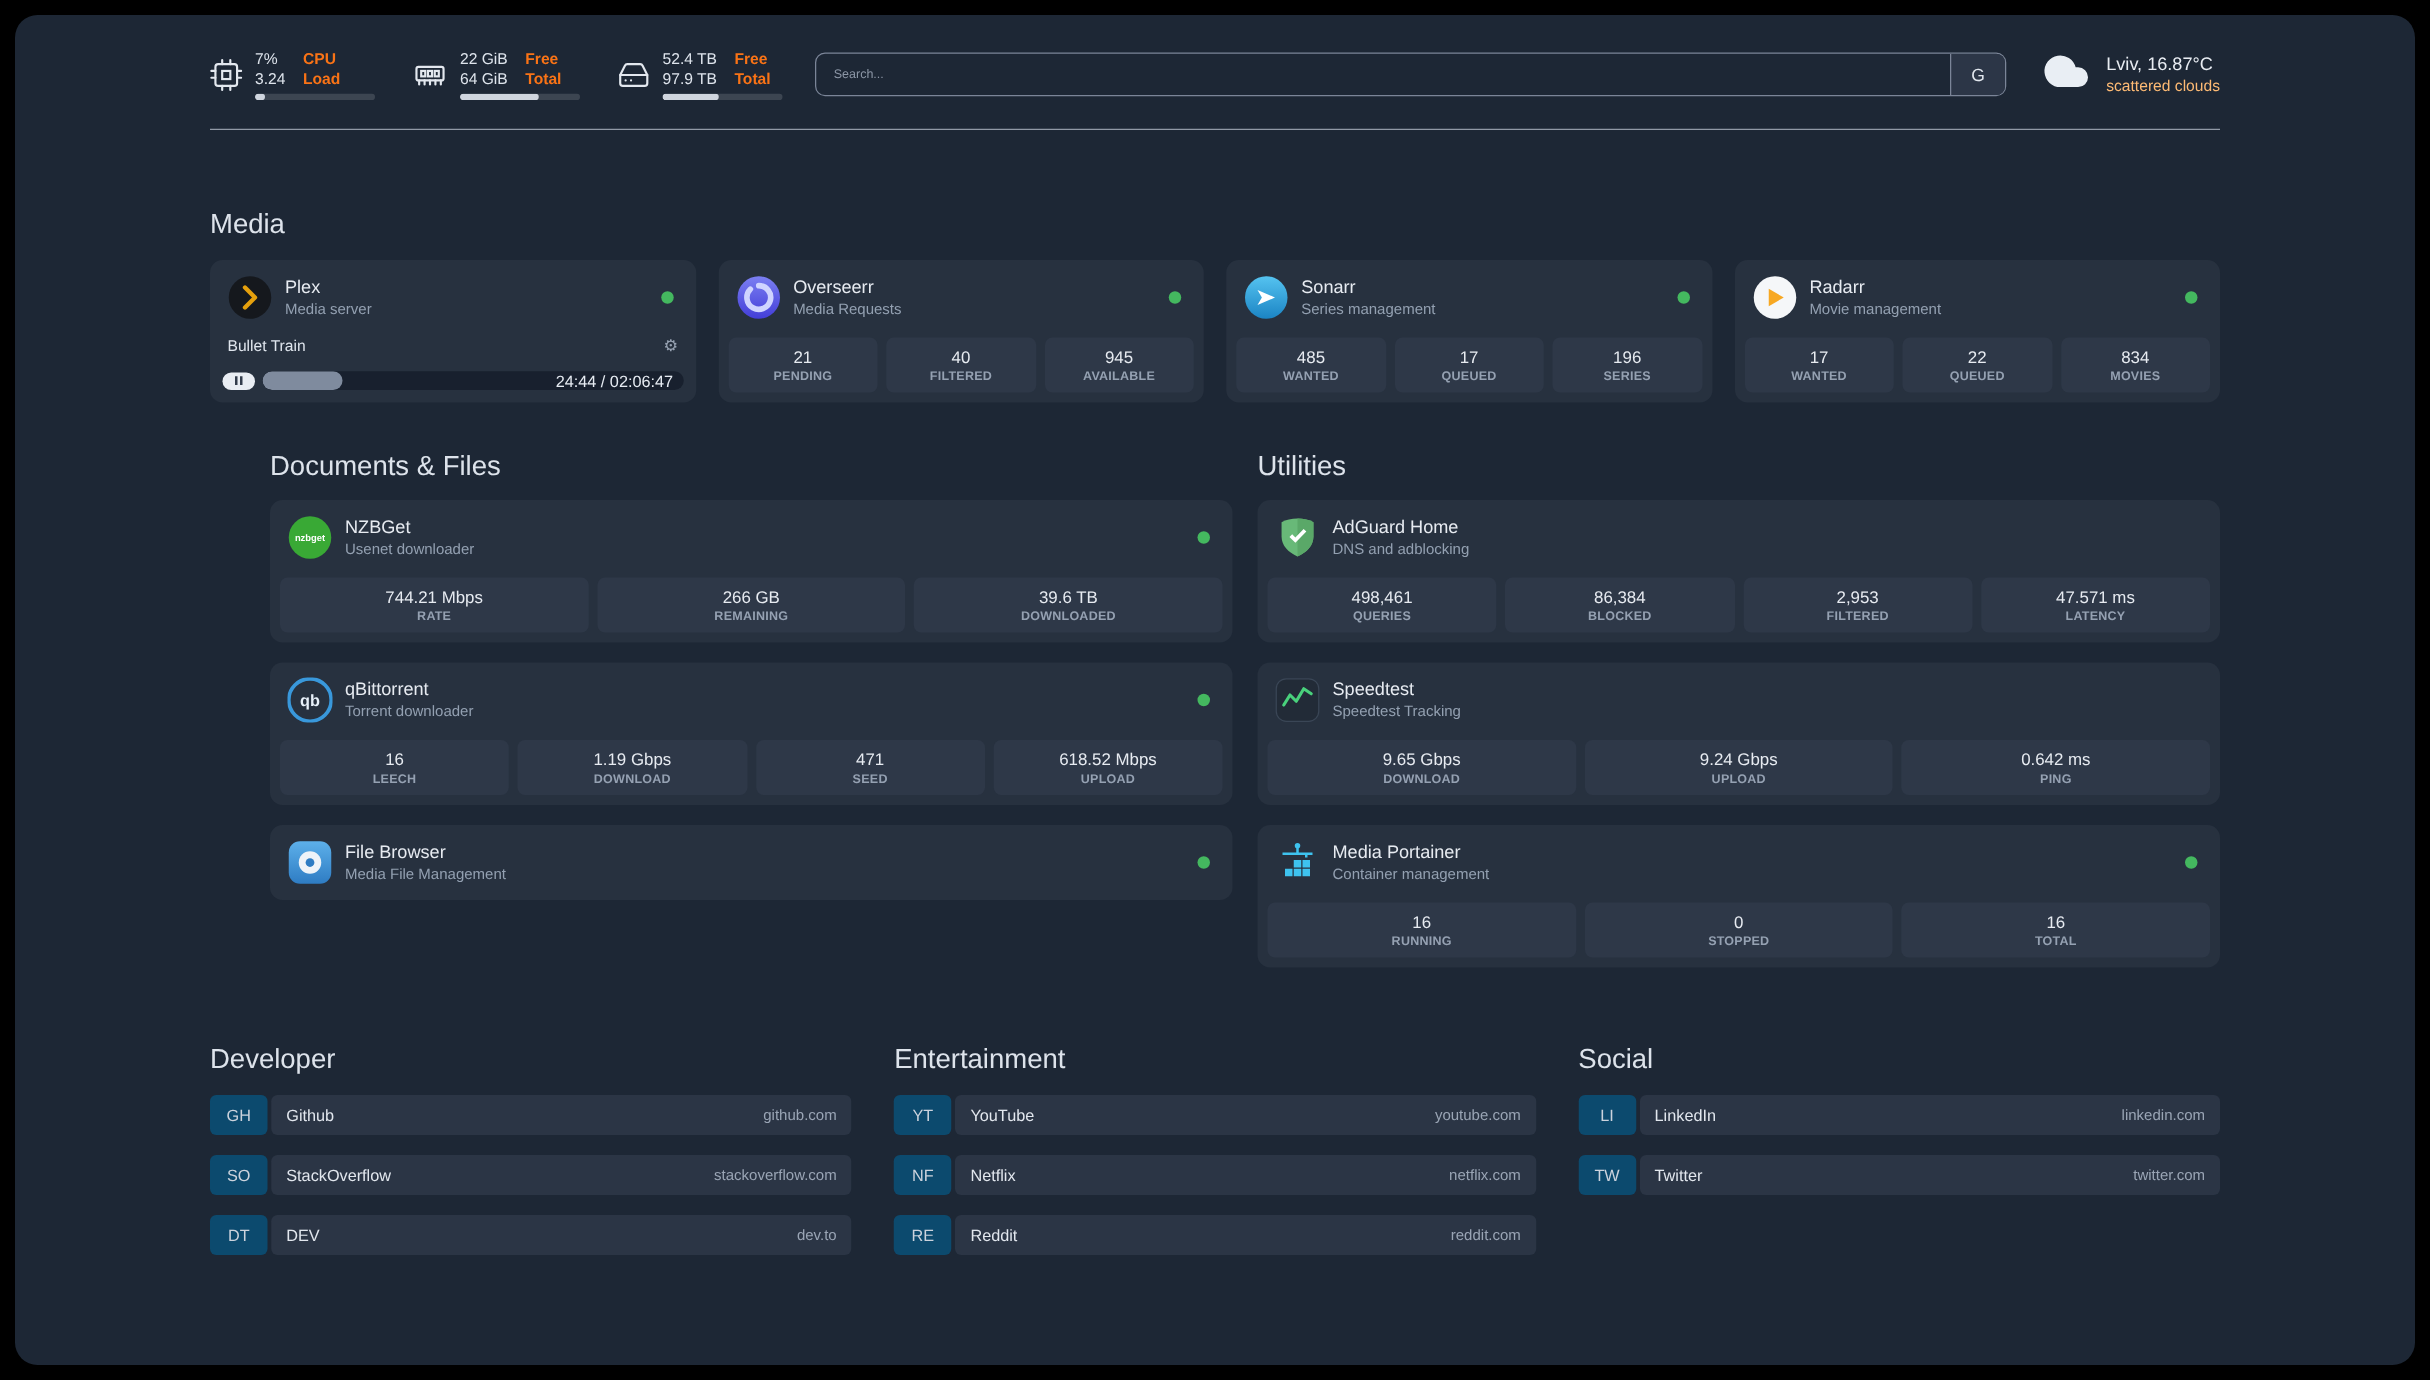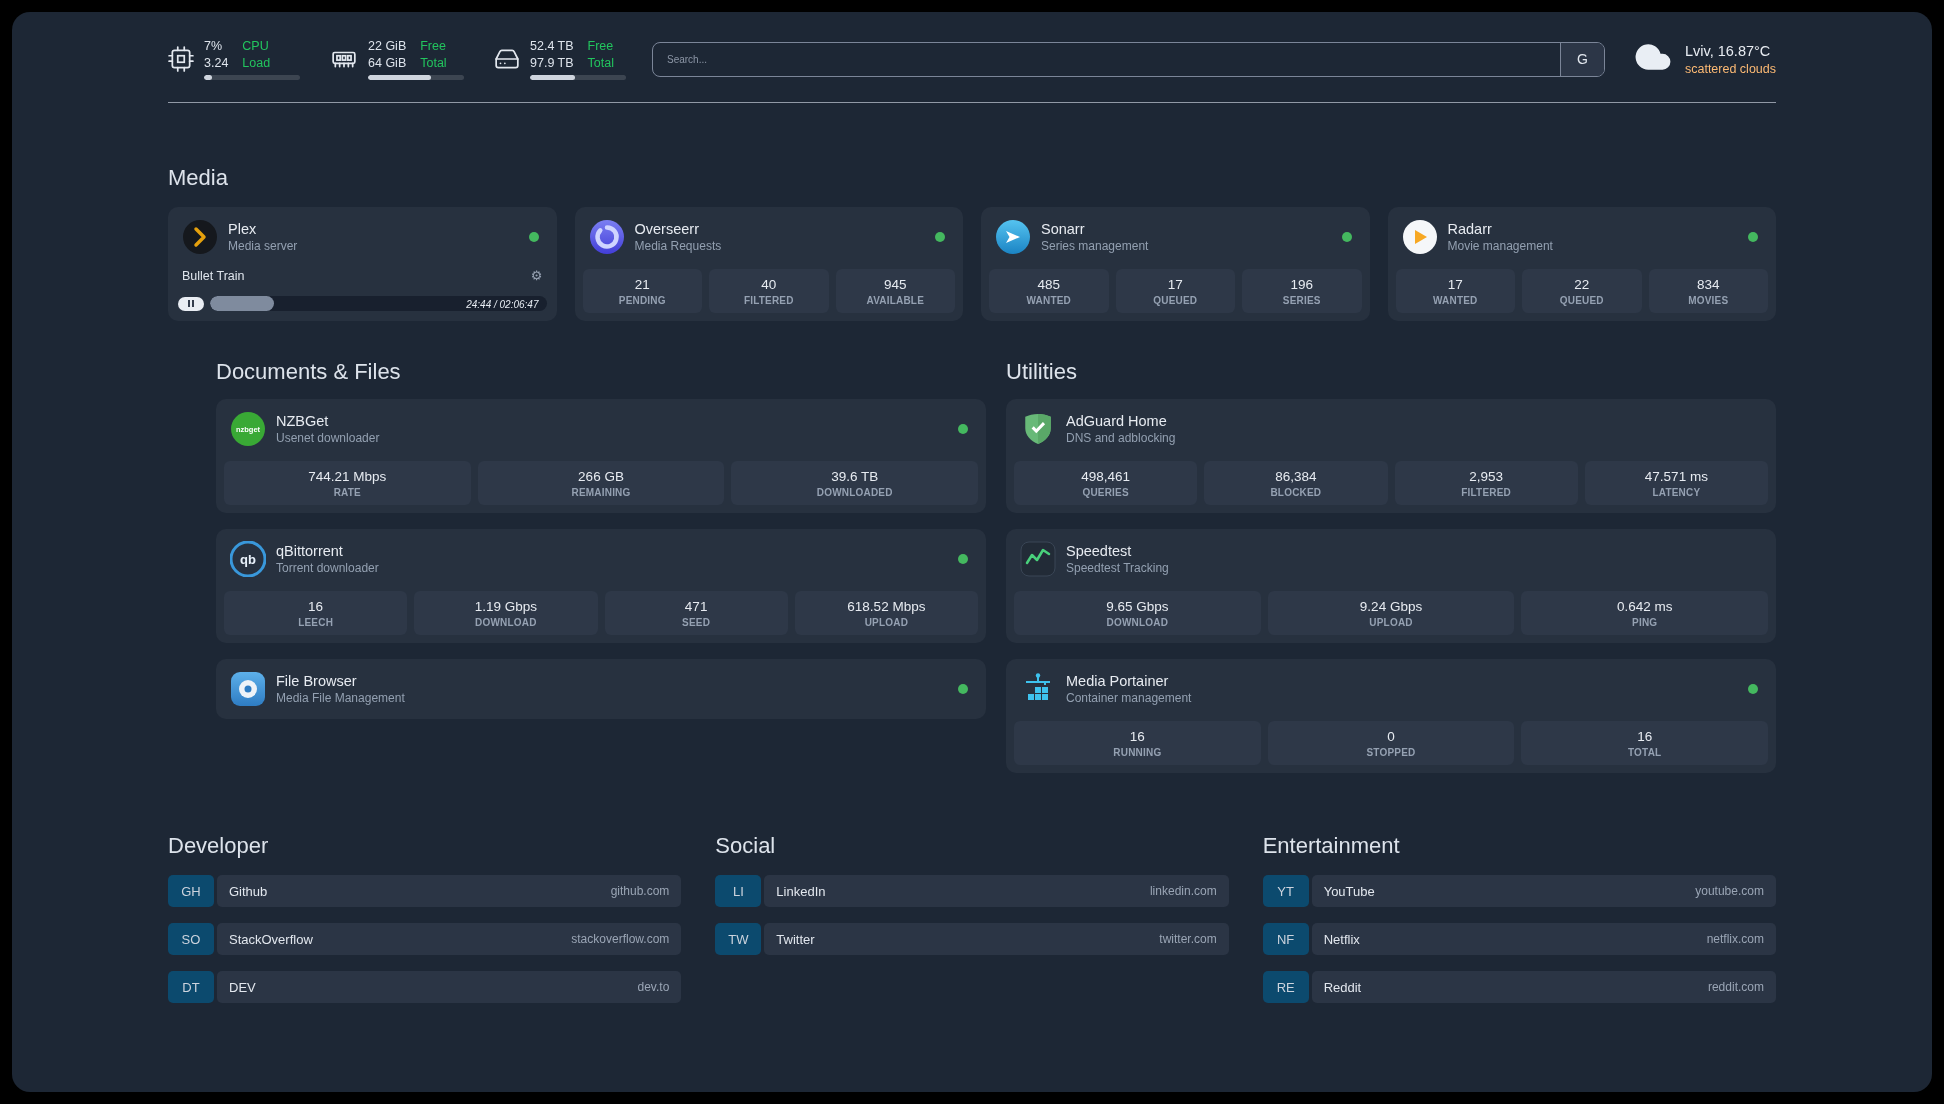--- a/index.html
+++ b/index.html
@@ -10,21 +10,21 @@
 
   
   .topbar{display:flex;align-items:center;gap:26px;}
   .res-group{display:flex;gap:30px;}
   .res{display:flex;align-items:center;gap:10px;}
   .res-icon{color:#e3e8ef;display:flex;}
   .res-body{display:flex;flex-direction:column;min-width:96px;}
   .res-row{display:flex;gap:14px;}
   .res-col{display:flex;flex-direction:column;line-height:1.3;font-size:12.5px;}
   .res-col.vals{color:#dee4ec;}
-  .res-col.labels{color:#22c55e;}
+  .res-col.labels{color:#f97316;font-weight:bold;}
   .res-bar{margin-top:4px;height:5px;border-radius:3px;background:rgba(255,255,255,.14);overflow:hidden;width:100%;}
   .res-bar .fill{height:100%;background:#cfd5de;border-radius:3px;}
   .search{flex:1;display:flex;align-items:center;height:35px;border:1px solid #7b8598;border-radius:8px;overflow:hidden;}
   .search input{flex:1;height:100%;background:transparent;border:0;outline:none;color:#dfe5ee;font-size:10px;padding:0 14px;font-family:inherit;}
   .search input::placeholder{color:#8c96a6;}
   .search-btn{width:44px;height:100%;background:#2c3647;border-left:1px solid #7b8598;color:#e2e7ee;font-size:14px;display:flex;align-items:center;justify-content:center;cursor:pointer;}
   .weather{display:flex;align-items:center;gap:10px;}
   .weather-text .loc{font-size:14.5px;color:#e8ecf2;line-height:1.35;}
   .weather-text .cond{font-size:12.5px;color:#fdba74;}
   .divider{height:1px;background:#a6aeba;opacity:.85;margin-top:22px;}
@@ -51,21 +51,21 @@
 
   
   .np-row{display:flex;align-items:center;justify-content:space-between;padding:4px 6px 0;}
   .np-title{font-size:12.5px;color:#dfe5ed;}
   .gear{color:#97a2b2;font-size:13px;cursor:pointer;}
   .player-row{display:flex;align-items:center;gap:6px;margin-top:8px;padding:0 2px 2px;}
   .pause-btn{width:26px;height:14px;border-radius:7px;background:#e9edf3;display:flex;align-items:center;justify-content:center;gap:2px;cursor:pointer;flex:0 0 26px;}
   .pause-btn i{width:2px;height:7px;background:#333c4c;display:block;}
   .track{flex:1;position:relative;height:15px;border-radius:8px;background:#18202e;overflow:hidden;}
   .track .fill{position:absolute;left:0;top:0;bottom:0;background:#7f8b9e;border-radius:8px;}
-  .time{position:absolute;right:8px;top:50%;transform:translateY(-50%);font-size:10px;color:#e6ebf2;white-space:nowrap;font-style:italic;}
+  .time{position:absolute;right:8px;top:50%;transform:translateY(-50%);font-size:13px;color:#e6ebf2;white-space:nowrap;}
 
   
   .bm-section{display:grid;grid-template-columns:repeat(3,1fr);column-gap:34px;margin-top:60px;padding-bottom:24px;}
   .bm-col .section-title{margin-bottom:16px;}
   .bm-row{display:flex;height:32px;margin-bottom:16px;cursor:pointer;}
   .bm-abbr{width:46px;background:#0c4a6e;border-radius:5px;color:#ccd3dd;font-size:13px;display:flex;align-items:center;justify-content:center;margin-right:3px;flex:0 0 46px;}
   .bm-bar{flex:1;background:#2b3545;border-radius:5px;display:flex;align-items:center;justify-content:space-between;padding:0 12px;}
   .bm-name{font-size:13px;color:#e2e7ee;}
   .bm-domain{font-size:12px;color:#9aa5b5;}
 </style>
@@ -536,60 +536,60 @@
             <div class="bm-row">
               <div class="bm-abbr">DT</div>
               <div class="bm-bar">
                 <span class="bm-name">DEV</span>
                 <span class="bm-domain">dev.to</span>
               </div>
             </div>
           </div>
     </div>
     <div class="bm-col">
+      <div class="section-title">Entertainment</div>
+      <div>
+            <div class="bm-row">
+              <div class="bm-abbr">YT</div>
+              <div class="bm-bar">
+                <span class="bm-name">YouTube</span>
+                <span class="bm-domain">youtube.com</span>
+              </div>
+            </div>
+            <div class="bm-row">
+              <div class="bm-abbr">NF</div>
+              <div class="bm-bar">
+                <span class="bm-name">Netflix</span>
+                <span class="bm-domain">netflix.com</span>
+              </div>
+            </div>
+            <div class="bm-row">
+              <div class="bm-abbr">RE</div>
+              <div class="bm-bar">
+                <span class="bm-name">Reddit</span>
+                <span class="bm-domain">reddit.com</span>
+              </div>
+            </div>
+          </div>
+    </div>
+    <div class="bm-col">
       <div class="section-title">Social</div>
       <div>
             <div class="bm-row">
               <div class="bm-abbr">LI</div>
               <div class="bm-bar">
                 <span class="bm-name">LinkedIn</span>
                 <span class="bm-domain">linkedin.com</span>
               </div>
             </div>
             <div class="bm-row">
               <div class="bm-abbr">TW</div>
               <div class="bm-bar">
                 <span class="bm-name">Twitter</span>
                 <span class="bm-domain">twitter.com</span>
               </div>
             </div>
           </div>
     </div>
-    <div class="bm-col">
-      <div class="section-title">Entertainment</div>
-      <div>
-            <div class="bm-row">
-              <div class="bm-abbr">YT</div>
-              <div class="bm-bar">
-                <span class="bm-name">YouTube</span>
-                <span class="bm-domain">youtube.com</span>
-              </div>
-            </div>
-            <div class="bm-row">
-              <div class="bm-abbr">NF</div>
-              <div class="bm-bar">
-                <span class="bm-name">Netflix</span>
-                <span class="bm-domain">netflix.com</span>
-              </div>
-            </div>
-            <div class="bm-row">
-              <div class="bm-abbr">RE</div>
-              <div class="bm-bar">
-                <span class="bm-name">Reddit</span>
-                <span class="bm-domain">reddit.com</span>
-              </div>
-            </div>
-          </div>
-    </div>
   </div>
 
 </div>
 </div>
 
 </body></html>

